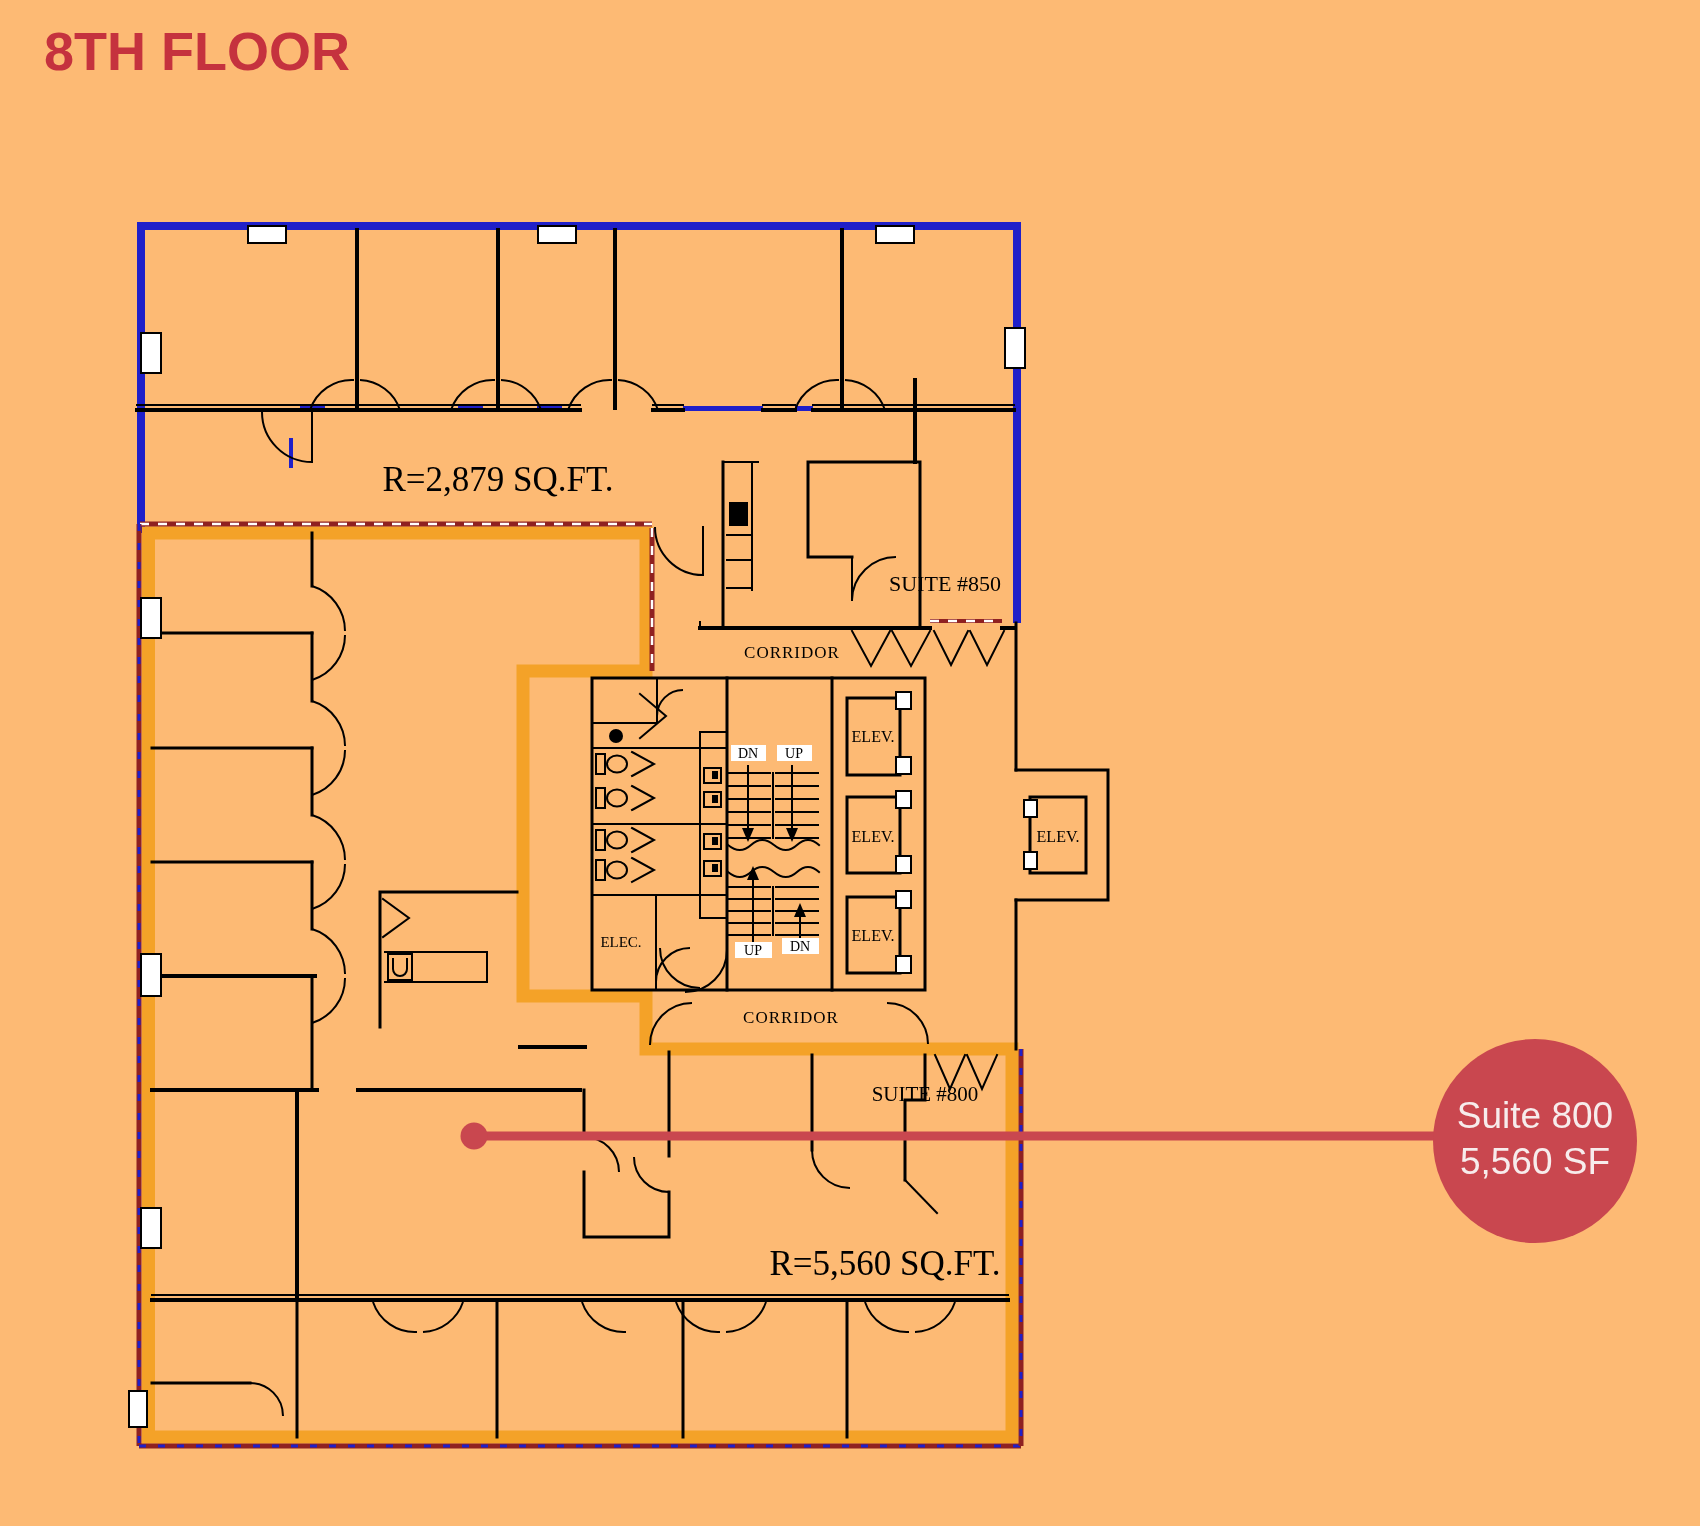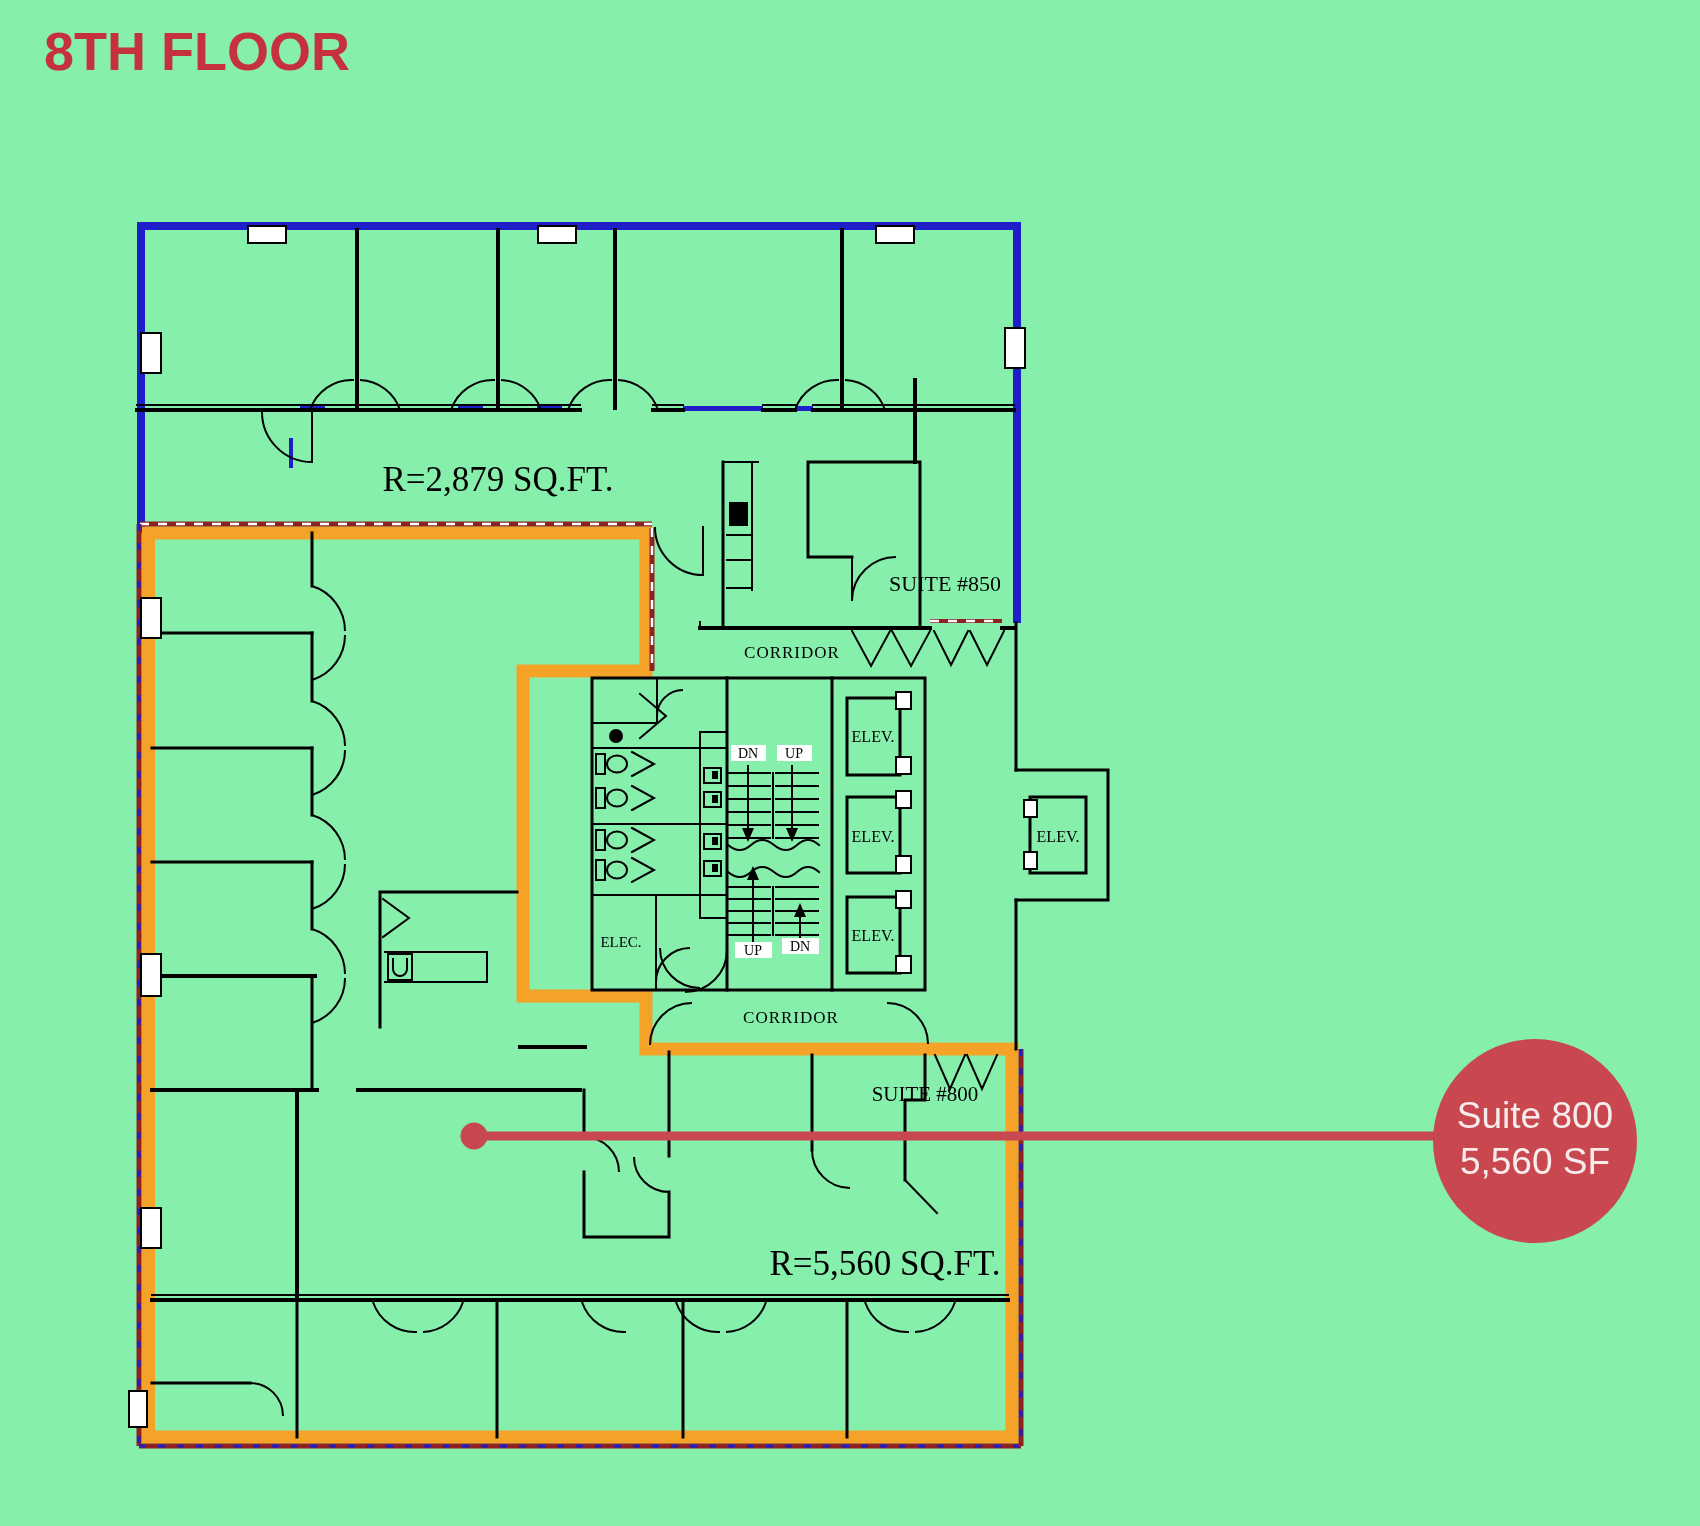--- a/index.html
+++ b/index.html
@@ -1,20 +1,20 @@
 <!DOCTYPE html>
 <html style="--accent-red: #c5323e; --callout-red: #c9474f; --suite-orange: #f4a228; --lease-blue: #1f1fc9; --boundary-maroon: #8f2121; --wall: #000000;"><head>
 <meta charset="utf-8">
 <style>
   :root{
     --accent-red:#c5323e; --callout-red:#c9474f; --suite-orange:#f4a228;
     --lease-blue:#1f1fc9; --boundary-maroon:#8f2121; --wall:#000000;
   }
   html,body{margin:0;padding:0;background:#ffffff;}
-  .canvas{position:relative;width:1700px;height:1526px;background:#86efac;overflow:hidden;
+  .canvas{position:relative;width:1700px;height:1526px;background:#fdba74;overflow:hidden;
           font-family:"Liberation Sans",sans-serif;}
   .page-title{position:absolute;left:44px;top:20px;font-size:54px;font-weight:800;
           letter-spacing:0px;color:var(--accent-red);}
   svg{position:absolute;left:0;top:0;}
   
   .w2{stroke:var(--wall);stroke-width:2;fill:none;stroke-linecap:square;}
   .w3{stroke:var(--wall);stroke-width:3;fill:none;stroke-linecap:square;}
   .w4{stroke:var(--wall);stroke-width:4;fill:none;stroke-linecap:square;}
   .arc{stroke:var(--wall);stroke-width:2;fill:none;}
   .bluefill{fill:var(--lease-blue);}

